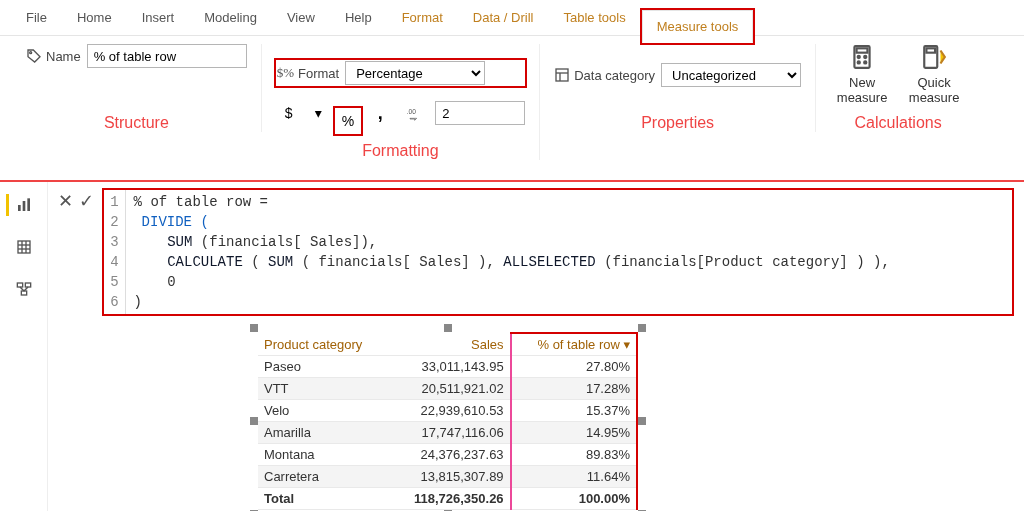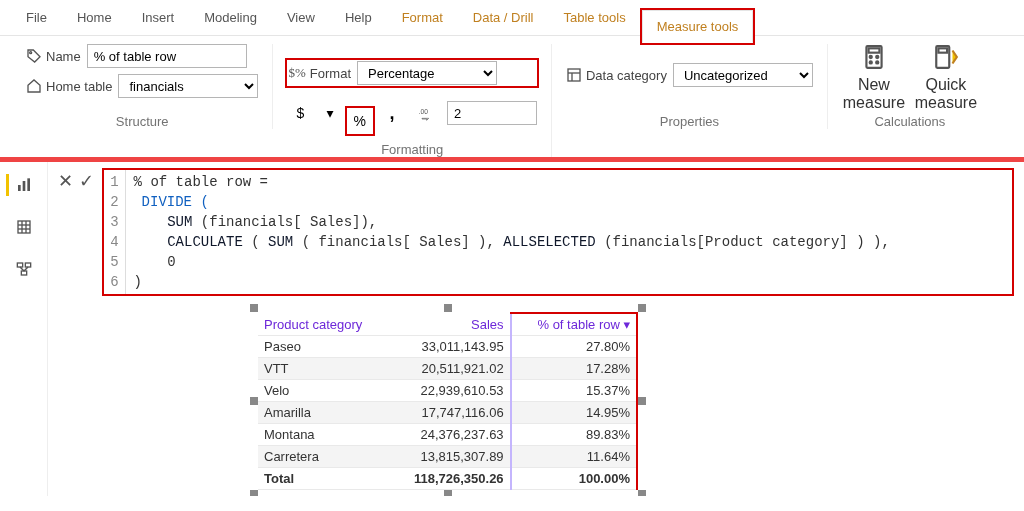--- a/index.html
+++ b/index.html
@@ -29,33 +29,33 @@
     color: #C08020;
     background: #fff;
     border: 1px solid #e5e5e5;
     border-bottom: 1px solid #fff;
     position: relative;
     top: 1px;
   }
   .ribbon {
     display: flex;
     align-items: flex-start;
-    border-bottom: 5px solid #ef4444;
-    padding: 8px 12px 0 12px;
+    border-bottom: 2px solid #ef4444;
+    padding: 8px 12px 20px 12px;
   }
   .group {
     display: flex;
     flex-direction: column;
     align-items: center;
     padding: 0 14px;
     border-right: 1px solid #eee;
   }
   .group:last-child { border-right: none; }
   .group-body { display: flex; flex-direction: column; gap: 6px; min-height: 62px; }
-  .group-label { color: #737373; font-size: 13px; margin-top: 8px; }
+  .group-label { color: #ef4444; font-size: 16px; margin-top: 8px; }
   .row { display: flex; align-items: center; gap: 6px; }
   .lbl { color: #444; display: inline-flex; align-items: center; gap: 4px; }
   .input, .select {
     border: 1px solid #b5b5b5;
     background: #fff;
     height: 24px;
     padding: 2px 6px;
     font-size: 13px;
   }
   .input { width: 160px; }
@@ -69,21 +69,21 @@
     align-items: center;
     justify-content: center;
     font-size: 14px;
     cursor: pointer;
   }
   .redbox { outline: 2px solid #d40000; outline-offset: 0; margin-top: 16px; }
   .bigbtn {
     display: flex; flex-direction: column; align-items: center; justify-content: flex-start;
     width: 64px; height: 62px; gap: 2px; cursor: pointer;
   }
-  .bigbtn .cap { font-size: 16px; text-align: center; line-height: 1.15; }
+  .bigbtn .cap { font-size: 13px; text-align: center; line-height: 1.15; }
   .iconbox { font-size: 22px; line-height: 1; }
   .svg-icon { width:16px; height:16px; flex:none; }
   .body-area { display: flex; }
   .leftnav {
     width: 48px;
     display: flex; flex-direction: column; align-items: center;
     gap: 20px; padding-top: 12px;
     border-right: 1px solid #eee;
   }
   .leftnav .navbtn { width: 28px; height: 22px; display:flex; align-items:center; justify-content:center; cursor:pointer; }
@@ -105,25 +105,25 @@
   .gutter div, .code div { height: 20px; line-height:20px; white-space:pre; }
   .code { padding: 2px 8px; }
   .kw { color:#1060c0;padding-left:8px; }
   .fn { color:#0f172a; }
   .txt { color:#333; }
   .table-wrap { margin: 16px 0 0 200px; width: 380px; position: relative; }
   .handles { position:absolute; inset:-4px; pointer-events:none; }
   .handle { position:absolute; width:8px; height:8px; background:#888; }
   .vistable { border-collapse: collapse; width: 100%; background:#fff; }
   .vistable th, .vistable td { padding: 3px 6px; font-size: 13px; text-align:left; border-bottom:1px solid #e9e9e9; }
-  .vistable th { font-weight: normal; color:#6d28d9; }
+  .vistable th { font-weight: normal; color:#a16207; }
   .vistable td.num, .vistable th.num { text-align:right; }
   .vistable tbody tr:nth-child(even) { background:#f4f4f4; }
   .vistable tfoot td { font-weight:bold; border-top:1px solid #bbb; }
-  .col-redbox { border-left:2px solid #c4b5fd; border-right:2px solid #d40000; }
+  .col-redbox { border-left:2px solid #ec4899; border-right:2px solid #d40000; }
   .col-redbox-top { border-top:2px solid #d40000; }
   .col-redbox-bot { border-bottom:2px solid #d40000; }
 </style>
 </head>
 <body>
 
 <div class="tabstrip">
   <div class="tab">File</div>
   <div class="tab">Home</div>
   <div class="tab">Insert</div>
@@ -142,31 +142,20 @@
     <div class="group-body">
       <div class="row">
         <span class="lbl">
           <svg class="svg-icon" viewBox="0 0 24 24" fill="none" stroke="#555" stroke-width="2">
               <path d="M3 3h8l10 10-8 8L3 13V3z"></path>
               <circle cx="7" cy="7" r="1.5"></circle>
             </svg>
           <span>Name</span>
         </span>
         <input class="input" value="% of table row" style="">
-      </div>
-      <div class="row">
-        <span class="lbl">
-          <svg class="svg-icon" viewBox="0 0 24 24" fill="none" stroke="#555" stroke-width="2">
-              <path d="M3 11l9-8 9 8v10H3z"></path>
-            </svg>
-          <span>Home table</span>
-        </span>
-        <select class="select">
-          <option>financials</option>
-        </select>
       </div>
     </div>
     <div class="group-label">Structure</div>
   </div>
 
   <div class="group">
     <div class="group-body">
       <div class="row redbox" style="padding:1px">
         <span class="lbl">
           <span style="font-family:Consolas;font-size:13px;color:#555">$%</span>

